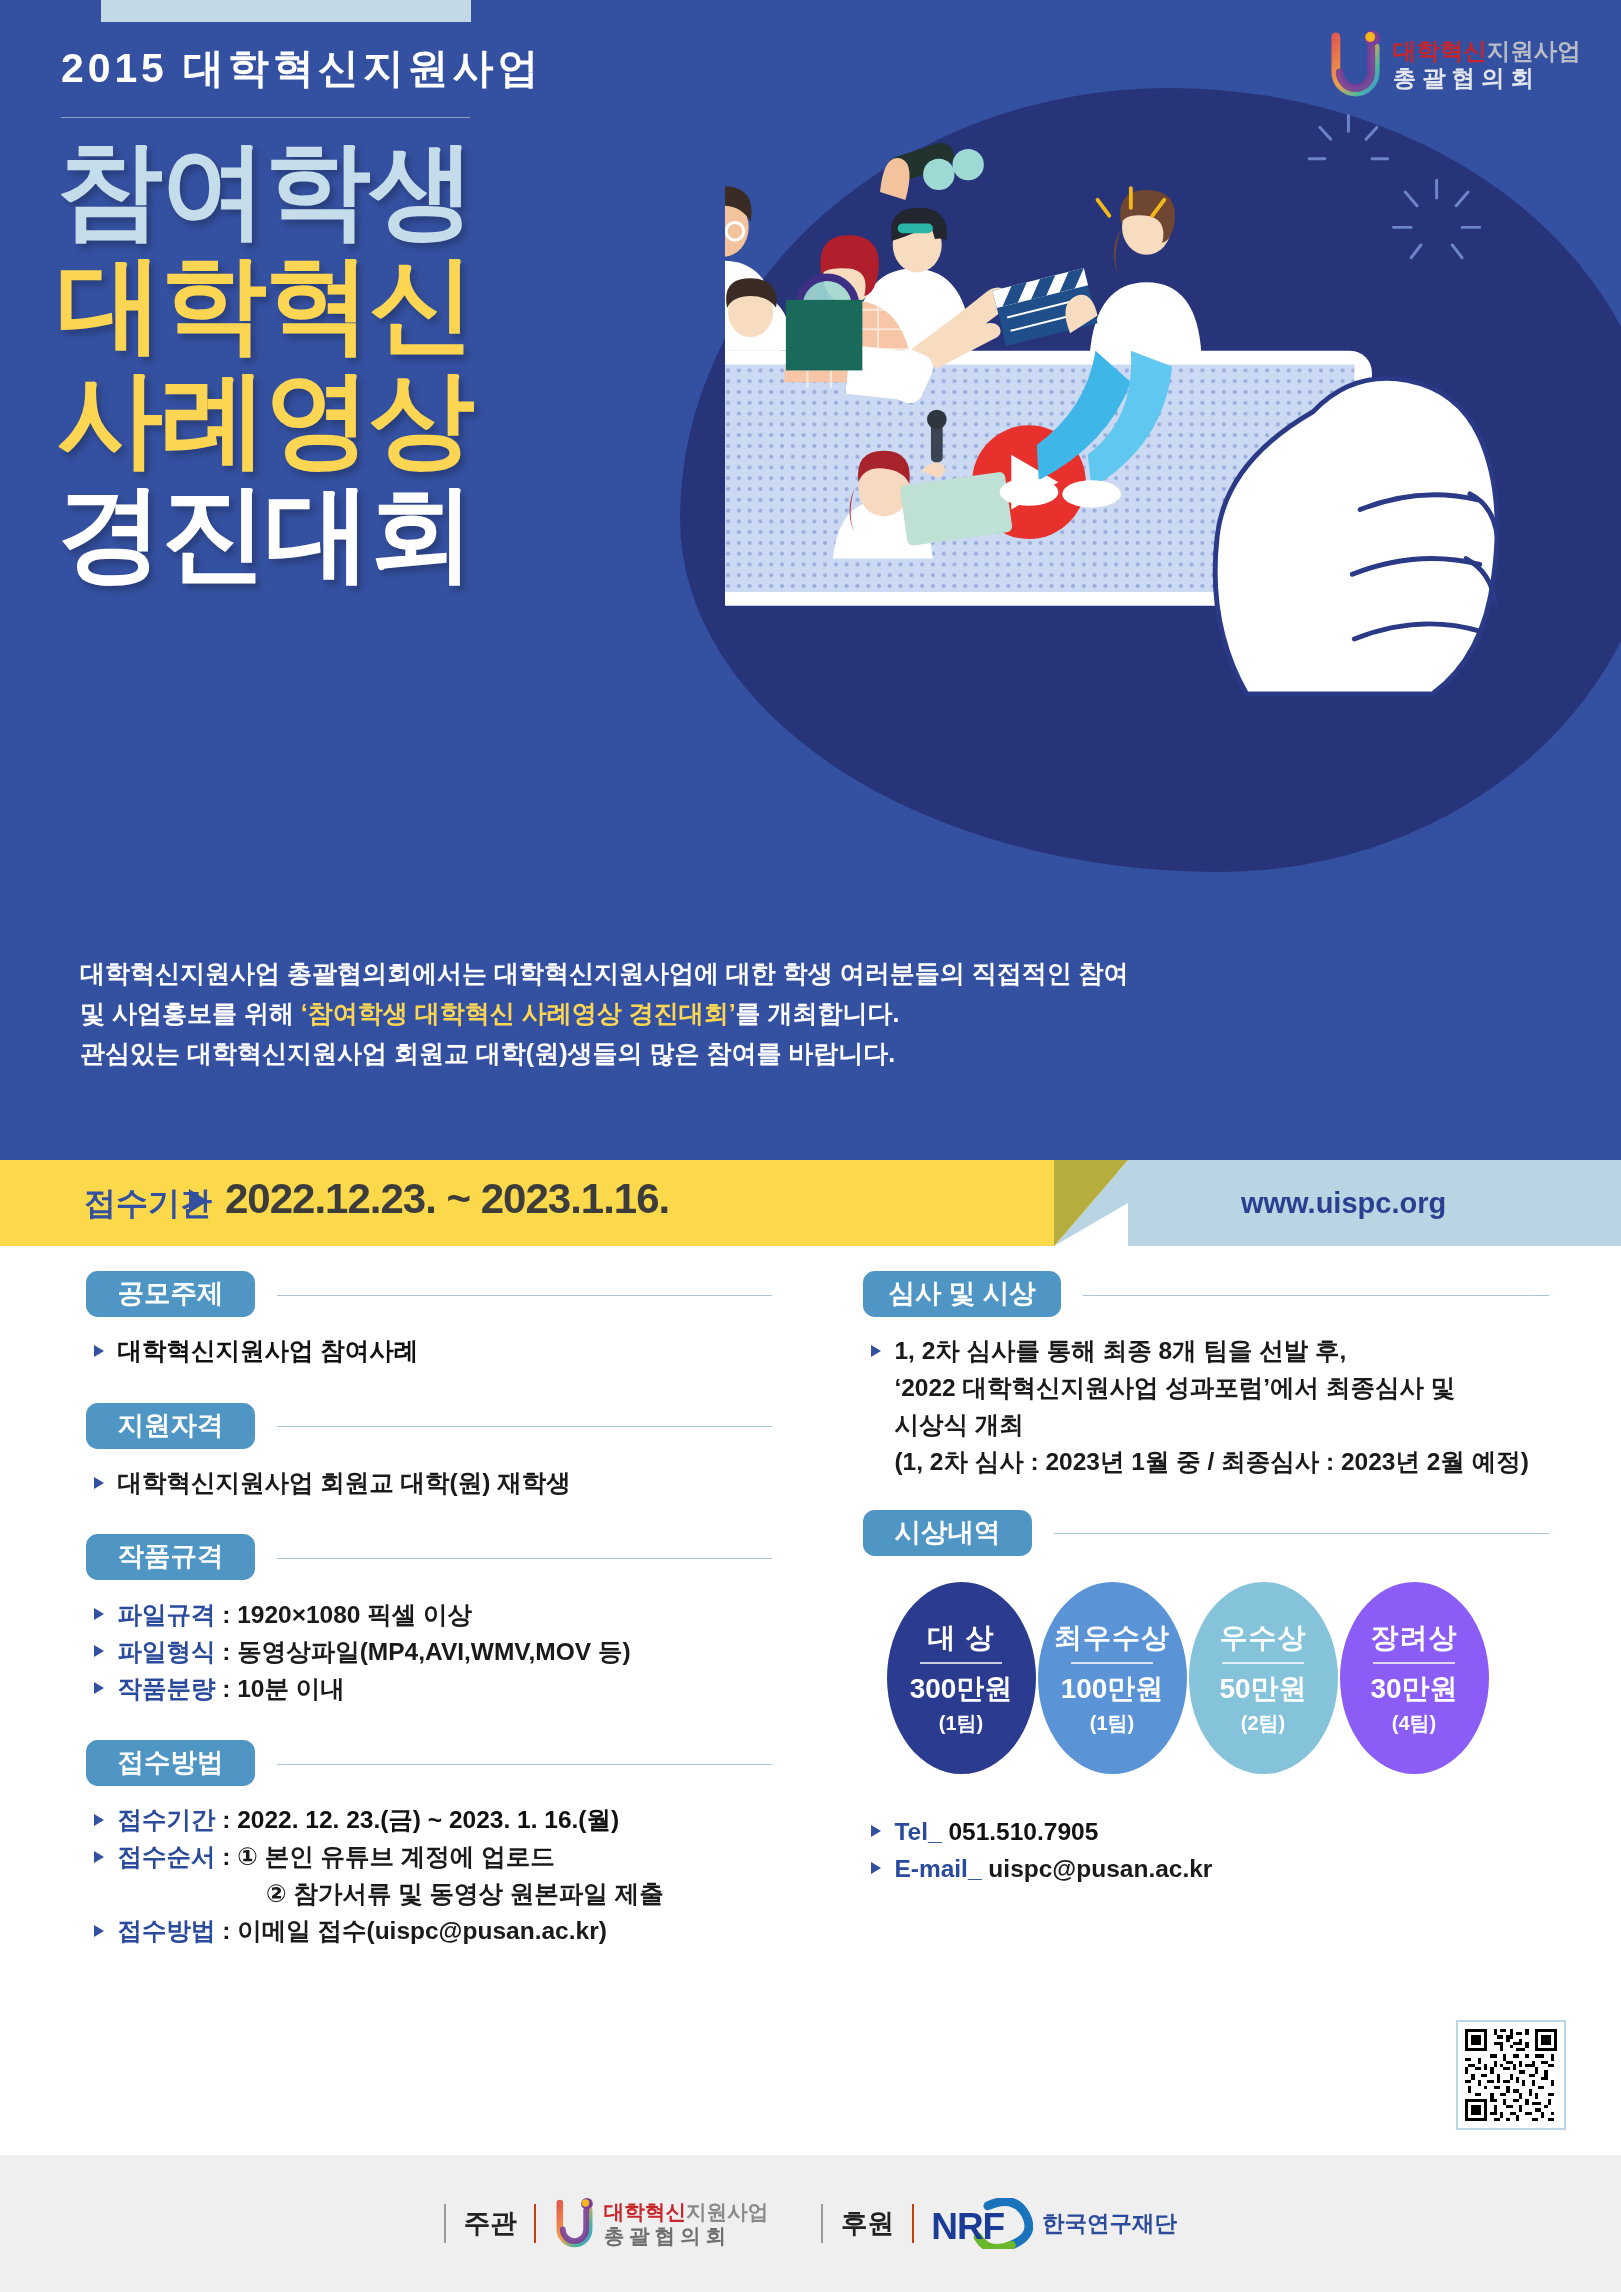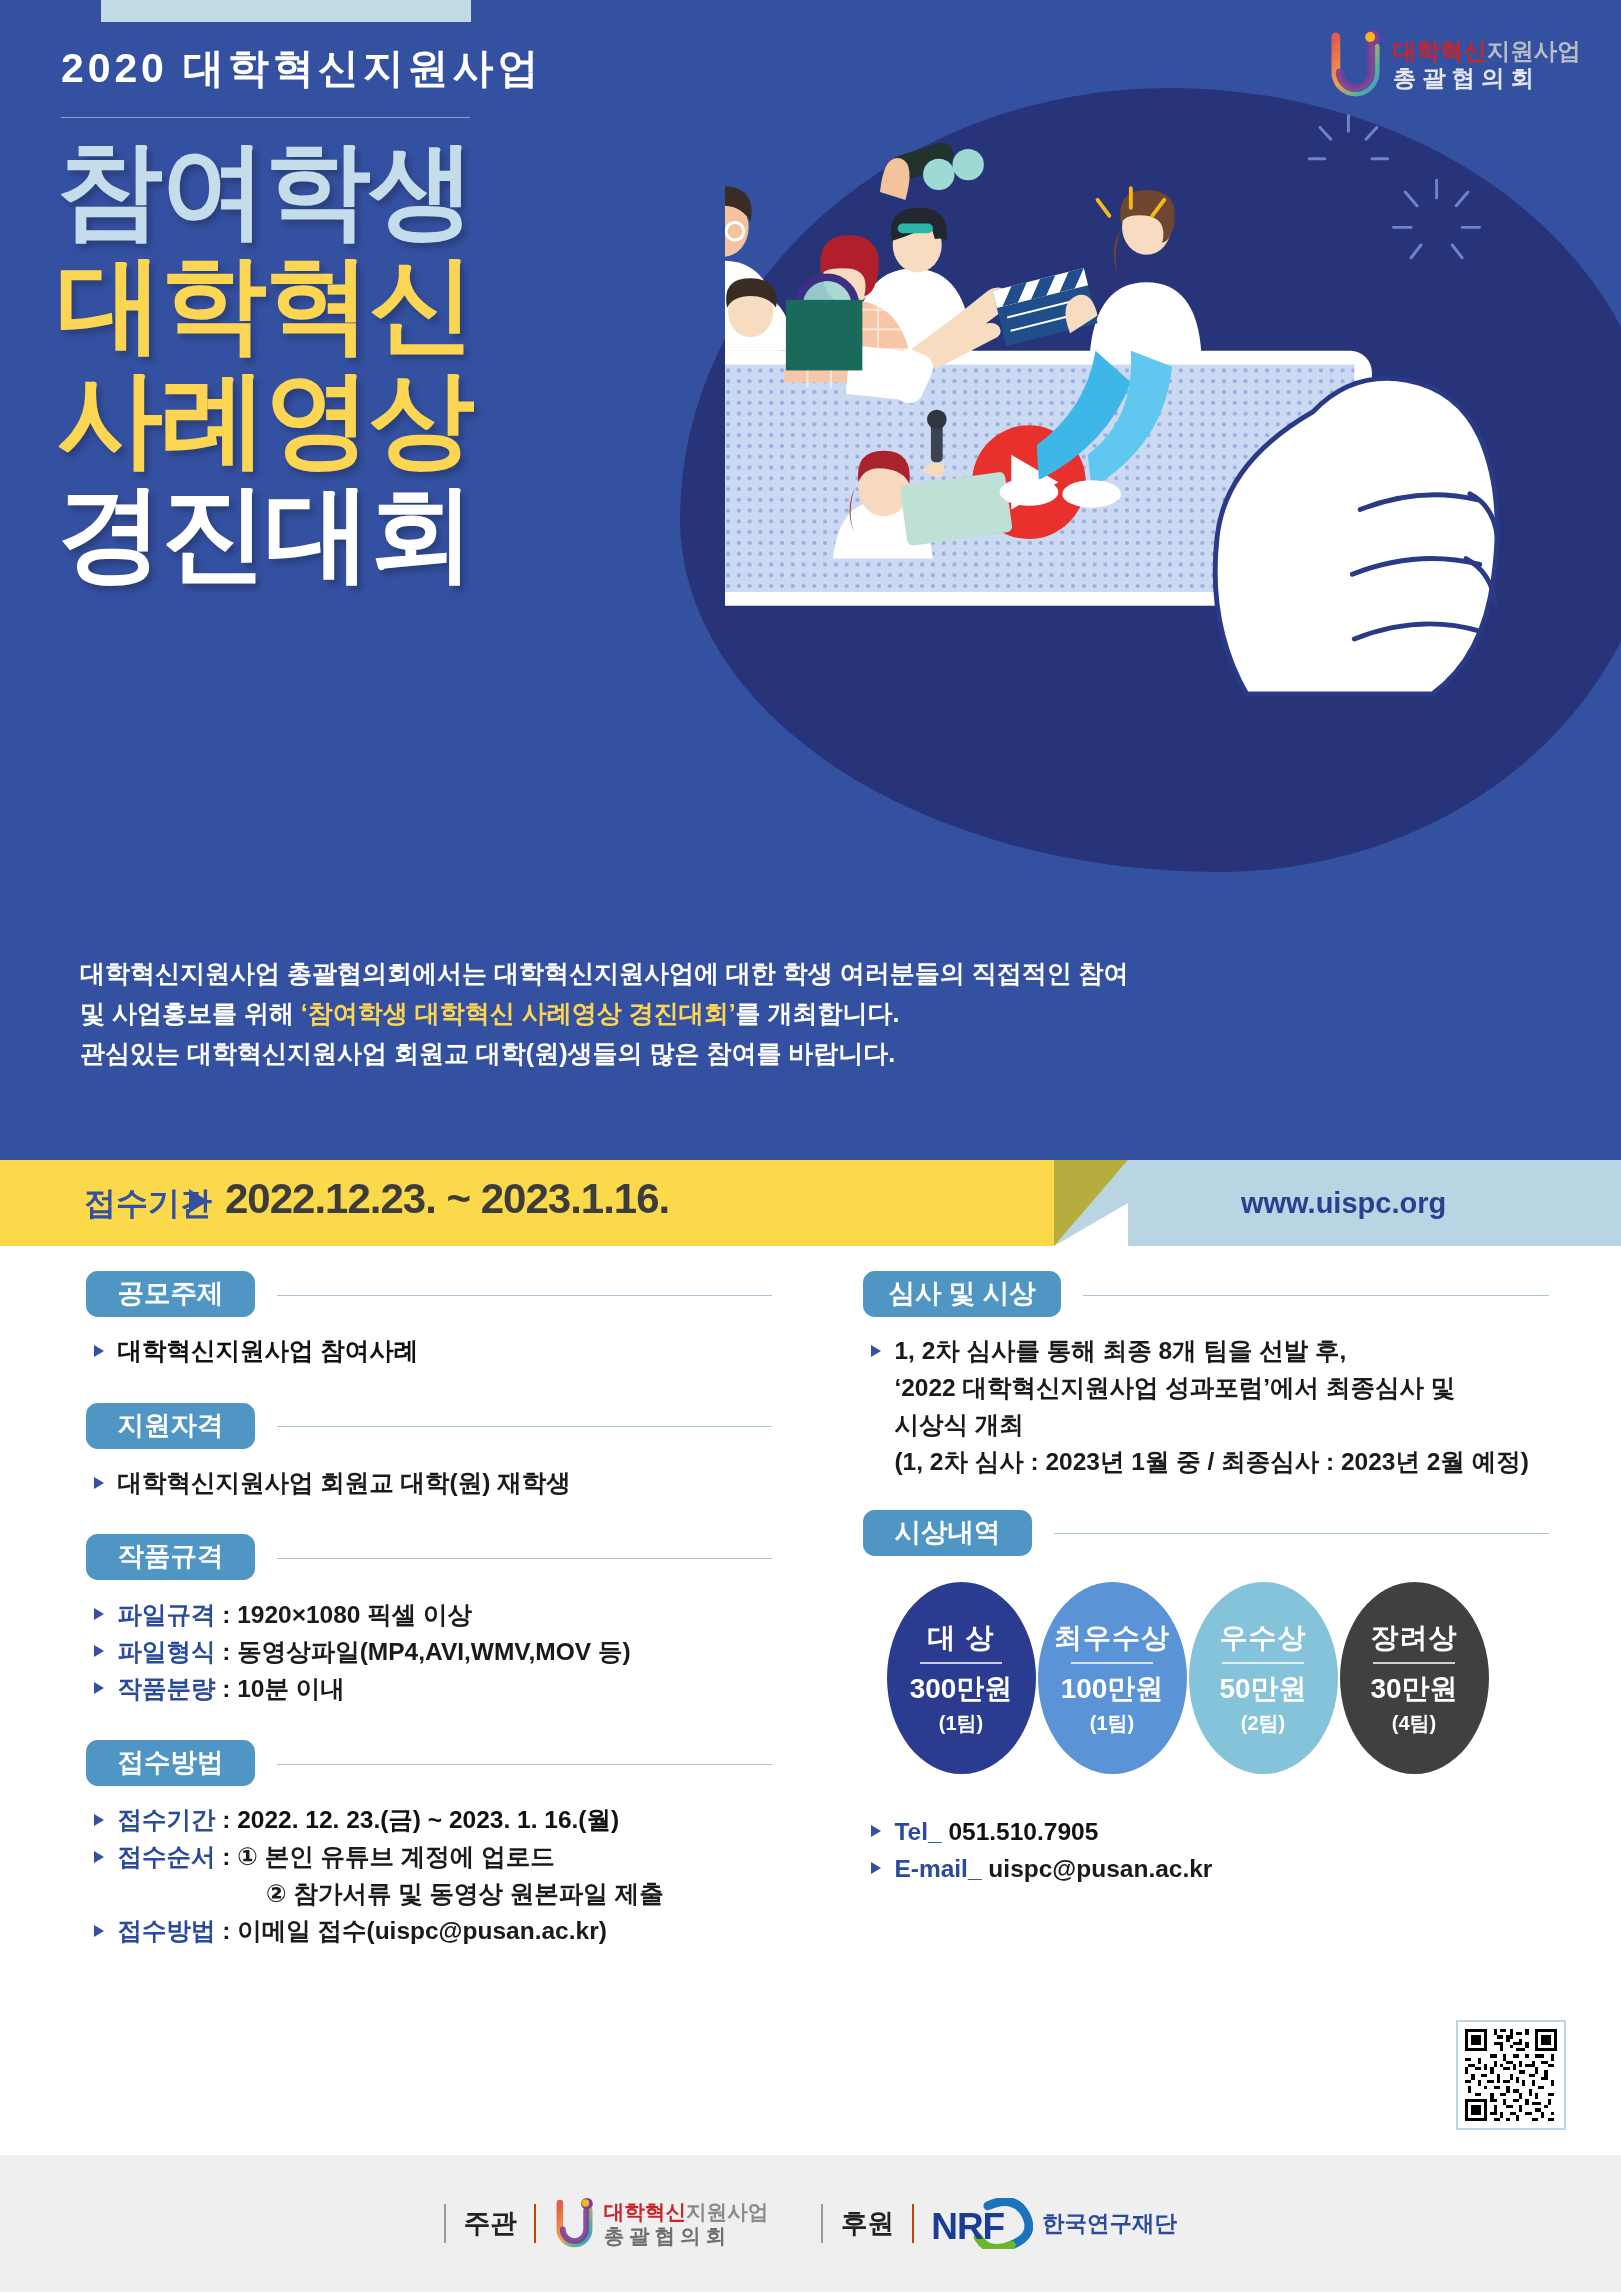--- a/index.html
+++ b/index.html
@@ -161,21 +161,21 @@
 </style>
 </head>
 <body>
 
 <div class="poster">
 
   <div class="hero">
     <div class="top-tab"></div>
     <div class="hero-dark-blob"></div>
 
-    <div class="kicker">2020  대학혁신지원사업</div>
+    <div class="kicker">2015  대학혁신지원사업</div>
     <div class="kicker-rule"></div>
 
     <div style="position:absolute;left:1328px;top:29px;display:flex;align-items:center;gap:9.8px;">
       <svg width="55" height="71" viewBox="0 0 56 72">
         <defs>
           <linearGradient id="ug" x1="0" y1="0" x2="1" y2="1">
             <stop offset="0" stop-color="#E35C4C"></stop>
               <stop offset=".45" stop-color="#F0A24A"></stop>
             <stop offset=".8" stop-color="#4BB89B"></stop>
               <stop offset="1" stop-color="#3F9AD0"></stop>
@@ -418,21 +418,21 @@
             <div class="aw-div"></div>
             <div class="aw-amt">100만원</div>
             <div class="aw-team">(1팀)</div>
           </div>
           <div class="award" id="aw2" style="background: rgb(132, 195, 218);">
             <div class="aw-name">우수상</div>
             <div class="aw-div"></div>
             <div class="aw-amt">50만원</div>
             <div class="aw-team">(2팀)</div>
           </div>
-          <div class="award" id="aw3" style="background: #404040; text-align: center;">
+          <div class="award" id="aw3" style="background: #8b5cf6; text-align: center;">
             <div class="aw-name">장려상</div>
             <div class="aw-div"></div>
             <div class="aw-amt">30만원</div>
             <div class="aw-team">(4팀)</div>
           </div>
         </div>
       </div>
 
       <div class="sec" style="margin-top:39px;">
         <ul class="items" style="margin-top:17.6px;">

